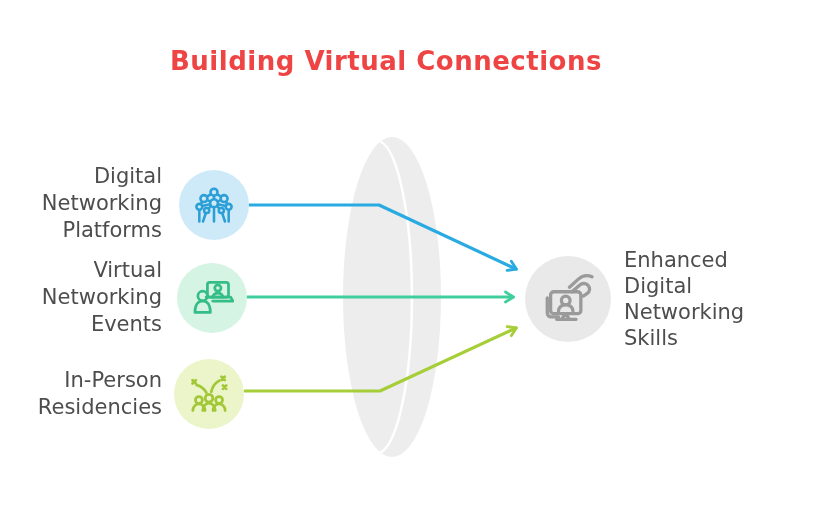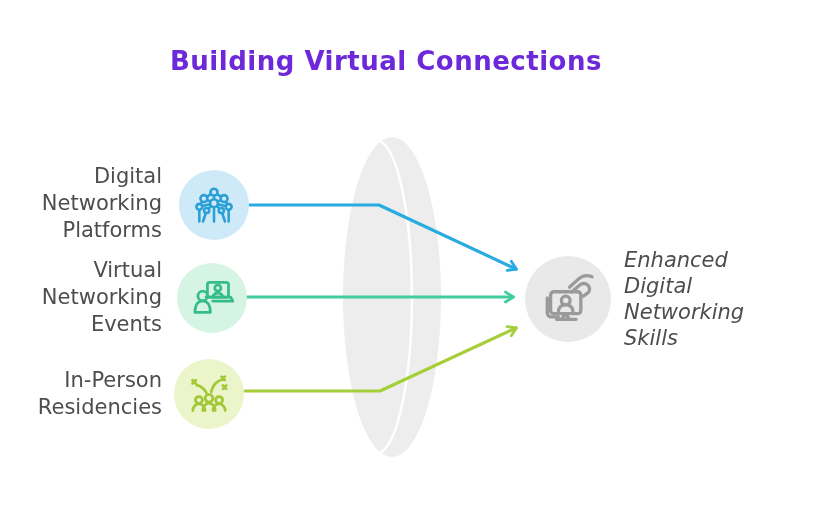--- a/index.html
+++ b/index.html
@@ -2,38 +2,38 @@
 <html><head>
 <meta charset="utf-8">
 <style>
   html,body{margin:0;padding:0;background:#fff;}
   .stage{
     position:relative;width:840px;height:516px;background:#ffffff;overflow:hidden;
     font-family:"DejaVu Sans","Liberation Sans",sans-serif;color:#4d4d4d;
   }
   .title{
     position:absolute;top:46px;left:0;width:772px;text-align:center;
-    font-size:26px;font-weight:700;letter-spacing:.5px;color:#6d28d9;
+    font-size:26px;font-weight:700;letter-spacing:.5px;color:#ef4444;
   }
   .scene-svg{position:absolute;left:0;top:0;}
   .node-circle{
     position:absolute;border-radius:50%;display:flex;align-items:center;justify-content:center;
   }
   .c1{left:179px;top:170px;width:70px;height:70px;background:#ceeaf9;}
   .c2{left:177px;top:263px;width:70px;height:70px;background:#d6f4e4;}
   .c3{left:174px;top:359px;width:70px;height:70px;background:#ebf5c9;}
   .c-out{left:525px;top:256px;width:86px;height:86px;background:#e9e9e9;}
   .label{
     position:absolute;font-size:21px;white-space:pre-line;color:#4d4d4d;
   }
   .label-left{right:678px;text-align:right;line-height:27px;width:220px;}
   .l1{top:163px;}
   .l2{top:257px;}
   .l3{top:367px;}
-  .label-out{left:624px;top:247px;text-align:left;line-height:26px;width:200px;font-style:italic;}
+  .label-out{left:624px;top:247px;text-align:left;line-height:26px;width:200px;}
   svg.icon{display:block;}
 </style>
 </head>
 <body>
 
 <div class="stage">
 
   <svg class="scene-svg" width="840" height="516" viewBox="0 0 840 516">
     <defs>
       <marker id="ah-blue" viewBox="0 0 14 14" refX="10" refY="7" markerWidth="14" markerHeight="14" orient="auto" markerUnits="userSpaceOnUse">

